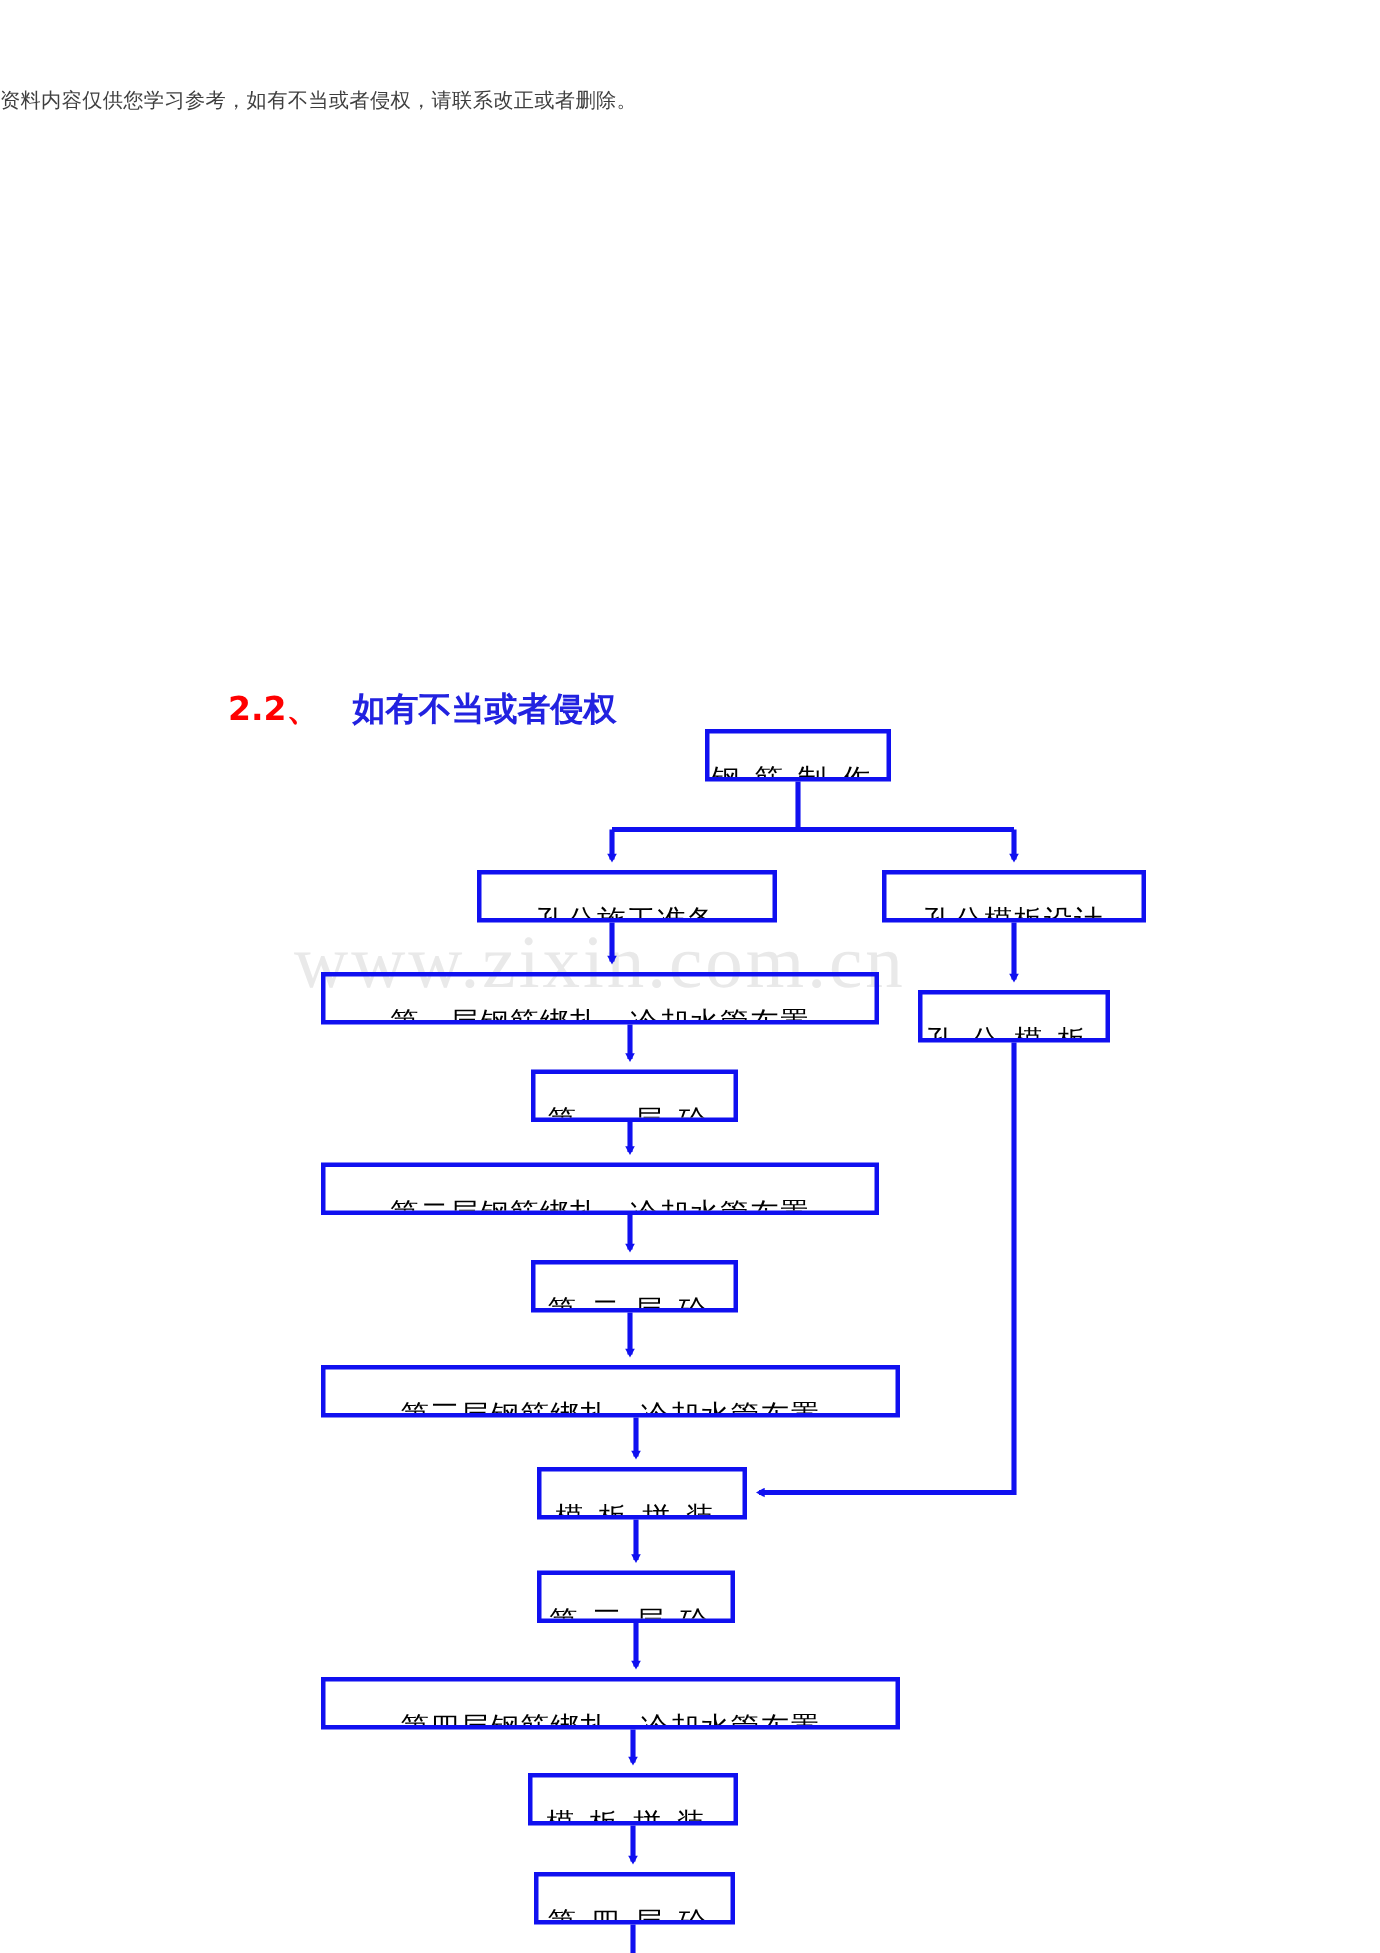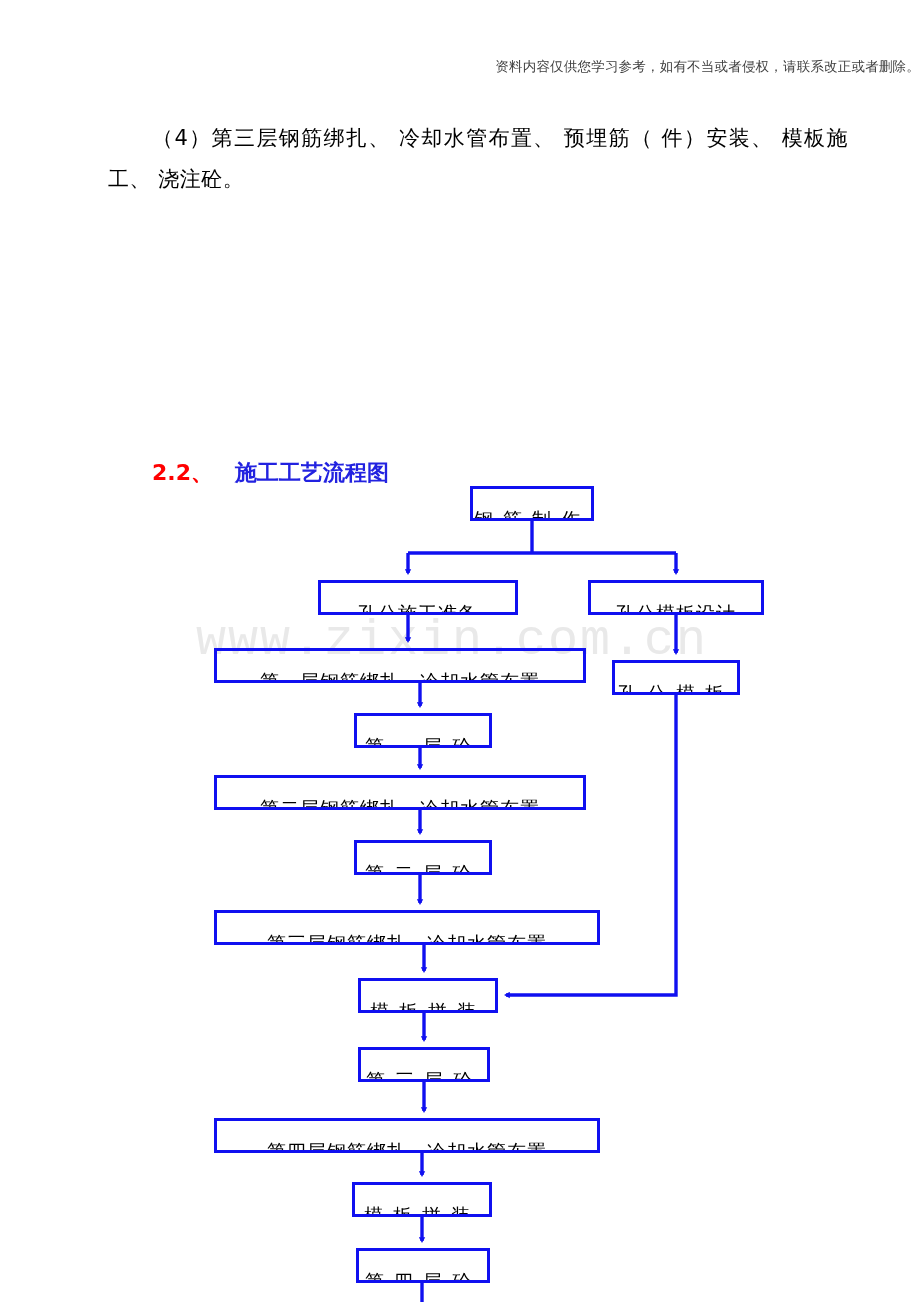--- a/index.html
+++ b/index.html
@@ -14,21 +14,21 @@
     font-family: "Liberation Serif", "DejaVu Serif", serif;
     overflow: hidden;
   }
 
   
   #header-note {
     position: absolute;
     top: 58px;
     left: 0;
     width: 920px;
-    text-align: right;
+    text-align: left;
     font-family: "DejaVu Sans", "Liberation Sans", sans-serif;
     font-size: 13.5px;
     color: #3f3f3f;
     letter-spacing: 0.2px;
     white-space: nowrap;
   }
 
   
   #doc-body {
     position: absolute;
@@ -59,21 +59,21 @@
     white-space: nowrap;
   }
   #section-heading .num { color: #ff0000; }
   #section-heading .ttl { color: #2222e0; margin-left: 22px; }
 
   
   #watermark {
     position: absolute;
     top: 612px;
     left: 196px;
-    font-family: Liberation Mono, monospace;
+    font-family: Liberation Serif, serif;
     font-size: 50px;
     color: #e9e9e9;
     letter-spacing: 2px;
     white-space: nowrap;
     user-select: none;
   }
 
   
   #flowchart {
     position: absolute;
@@ -107,25 +107,24 @@
     transform: translateY(-11px);
   }
   .fc-label.wide { letter-spacing: 10px; }
 </style>
 </head>
 <body>
 
 <div id="header-note">资料内容仅供您学习参考，如有不当或者侵权，请联系改正或者删除。</div>
 
 <div id="doc-body">
-  <p class="para">（4）第三层钢筋绑扎、 冷却水管布置、 预埋筋（ 件）安装、 模板施工、 浇注砼。</p>
 </div>
 
 <div id="section-heading">
-  <span class="num">2.2、</span><span class="ttl">施工工艺流程图</span>
+  <span class="num">2.2、</span><span class="ttl">如有不当或者侵权</span>
 </div>
 
 <div id="watermark">www.zixin.com.cn</div>
 
 <div id="flowchart">
   <svg width="920" height="1302" viewBox="0 0 920 1302">
     <defs>
       <marker id="ah-down" markerWidth="10" markerHeight="10" refX="3.2" refY="7.4" orient="0" markerUnits="userSpaceOnUse">
         <path d="M 3.2,9.4 L 0.0,3.6 L 6.4,3.6 Z" fill="#1010f0"></path>
       </marker>

